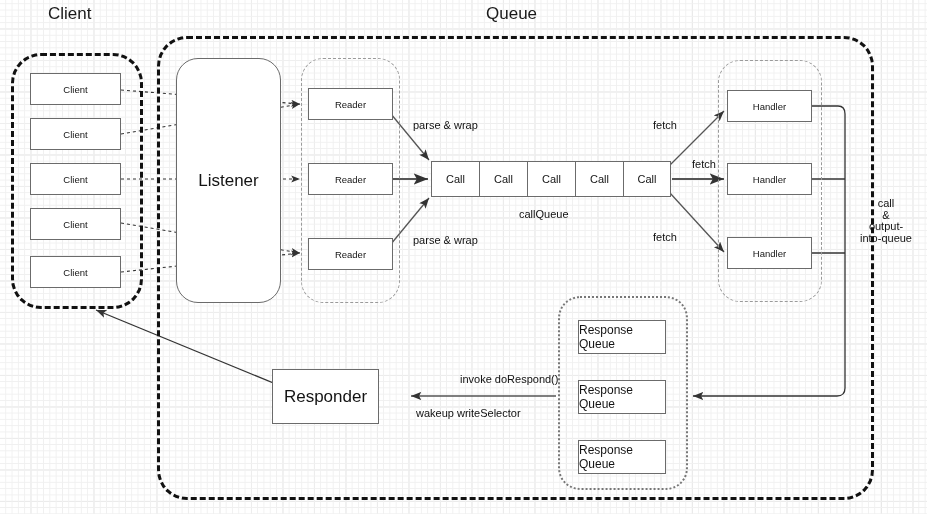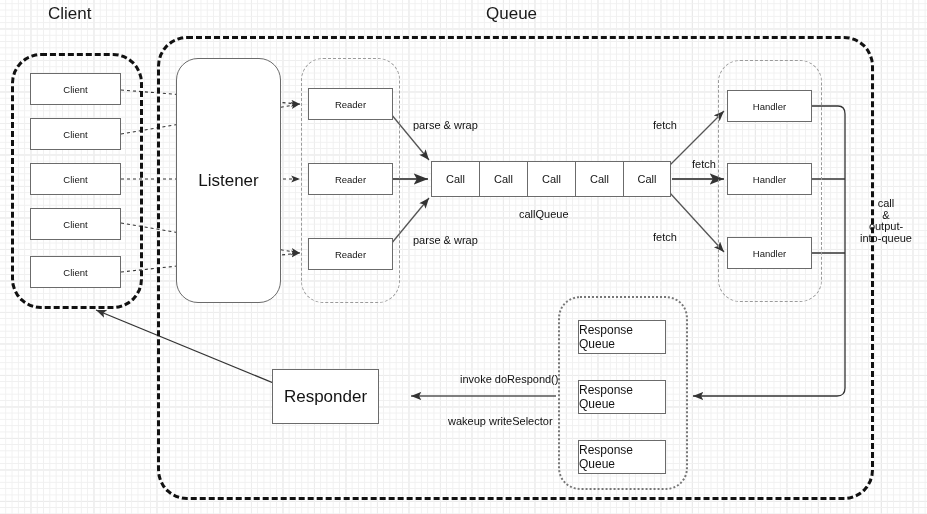--- a/index.html
+++ b/index.html
@@ -211,15 +211,15 @@
   <div class="lbl" style="left:653px;top:231px;">fetch</div>
 
   <div class="lbl ctr" style="left:855px;top:198px;width:62px;">
     <div>call</div>
     <div>&amp;</div>
     <div>output-</div>
     <div>into-queue</div>
   </div>
 
   <div class="lbl" style="left:460px;top:373px;">invoke doRespond()</div>
-  <div class="lbl" style="left:448px;top:407px;margin-top:8px;">wakeup writeSelector</div>
+  <div class="lbl" style="left:416px;top:407px;">wakeup writeSelector</div>
 
 </div>
 
 </body></html>

